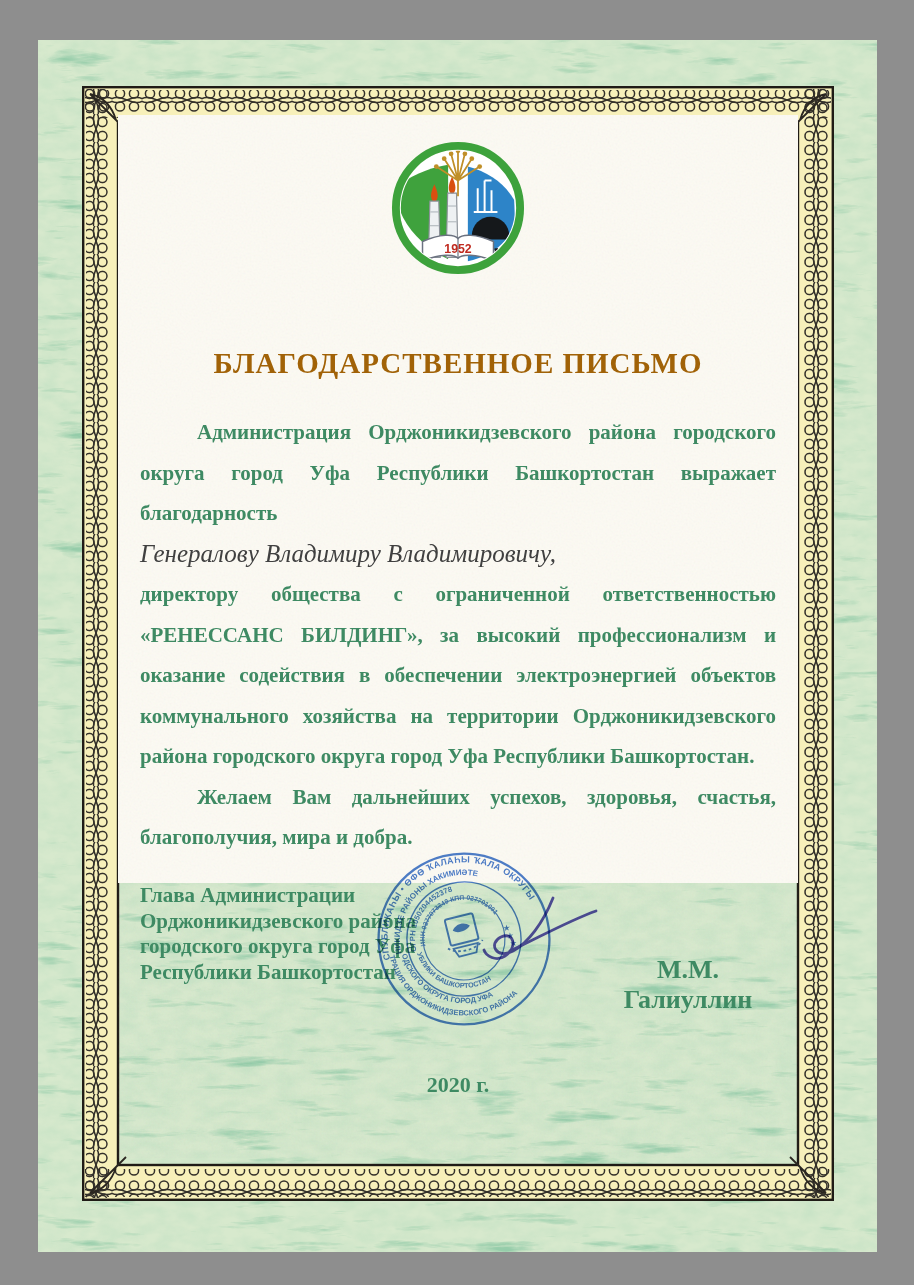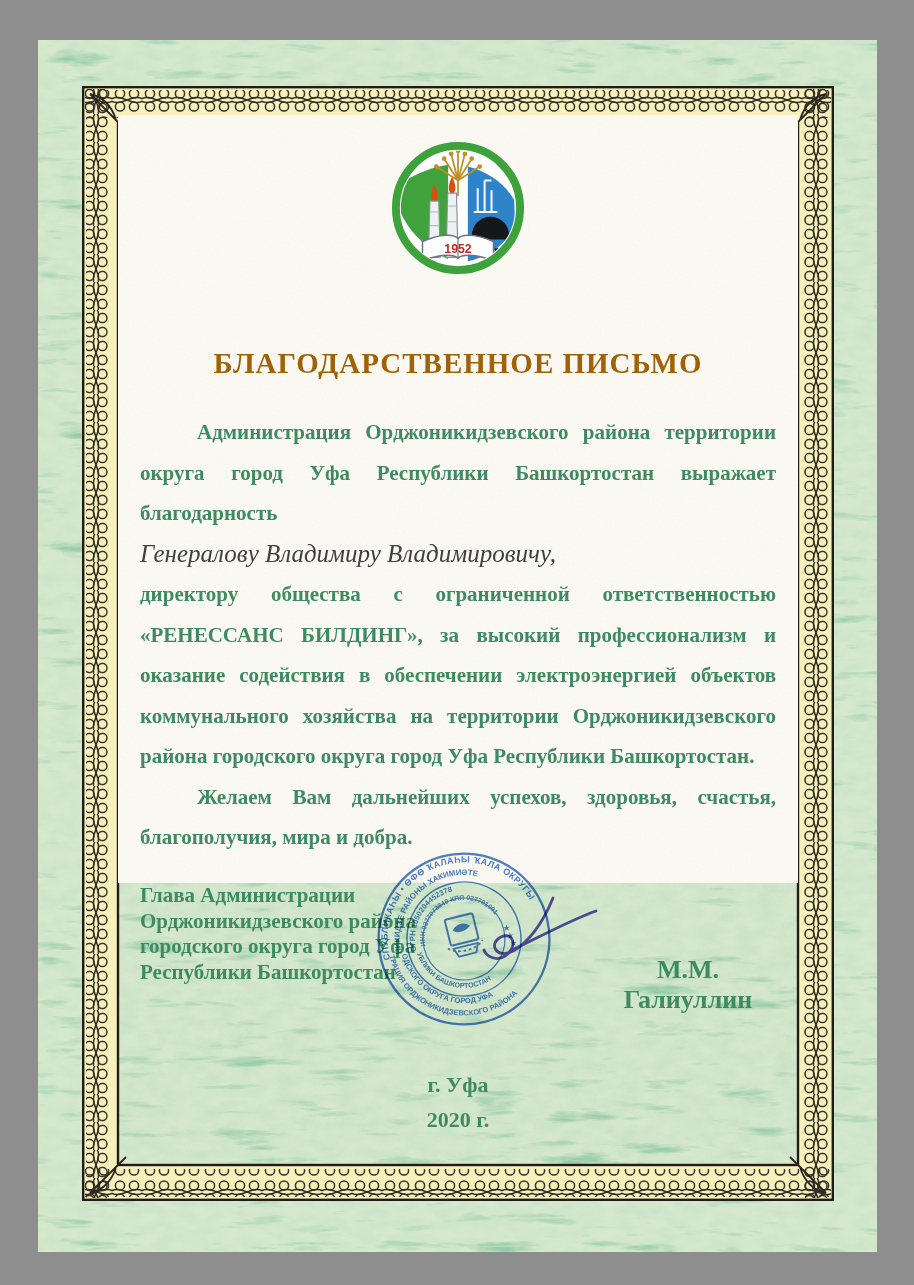--- a/index.html
+++ b/index.html
@@ -178,21 +178,21 @@
           <path d="M70,101 V121" stroke="#6b7280" stroke-width="1.2"></path>
           <text x="70" y="116" text-anchor="middle" font-family="Liberation Sans, sans-serif" font-size="12.5" font-weight="bold" fill="#c02b20">1952</text>
         </g>
       </g>
       <circle cx="70" cy="70" r="63" fill="none" stroke="#3da23c" stroke-width="8"></circle>
     </svg>
 
     <div class="title">БЛАГОДАРСТВЕННОЕ ПИСЬМО</div>
 
     <div class="bodytext">
-      <p class="indent">Администрация Орджоникидзевского района территории округа город Уфа Республики Башкортостан выражает благодарность</p>
+      <p class="indent">Администрация Орджоникидзевского района городского округа город Уфа Республики Башкортостан выражает благодарность</p>
       <p class="recipient">Генералову Владимиру Владимировичу,</p>
       <p>директору общества с ограниченной ответственностью «РЕНЕССАНС БИЛДИНГ», за высокий профессионализм и оказание содействия в обеспечении электроэнергией объектов коммунального хозяйства на территории Орджоникидзевского района городского округа город Уфа Республики Башкортостан.</p>
       <p class="indent">Желаем Вам дальнейших успехов, здоровья, счастья, благополучия, мира и добра.</p>
     </div>
 
     <div class="sig-block">
       <div>Глава Администрации</div>
       <div>Орджоникидзевского района</div>
       <div>городского округа город Уфа</div>
       <div>Республики Башкортостан</div>
@@ -232,18 +232,17 @@
     <svg class="signature-svg" viewBox="0 0 290 130">
       <g fill="none" stroke="#5a52b5" stroke-width="2.8" stroke-linecap="round">
         <path d="M105,43 C95,68 80,88 65,96 C48,105 40,88 53,82 C66,76 70,93 57,101 C48,107 38,101 36,95"></path>
         <path d="M62,96 C90,83 120,66 148,56"></path>
       </g>
     </svg>
 
     <div class="signer-name">М.М. Галиуллин</div>
 
     <div class="footer">
-      <div>г. Уфа</div>
       <div>2020 г.</div>
     </div>
 
   </div>
 </div>
 
 </body></html>

